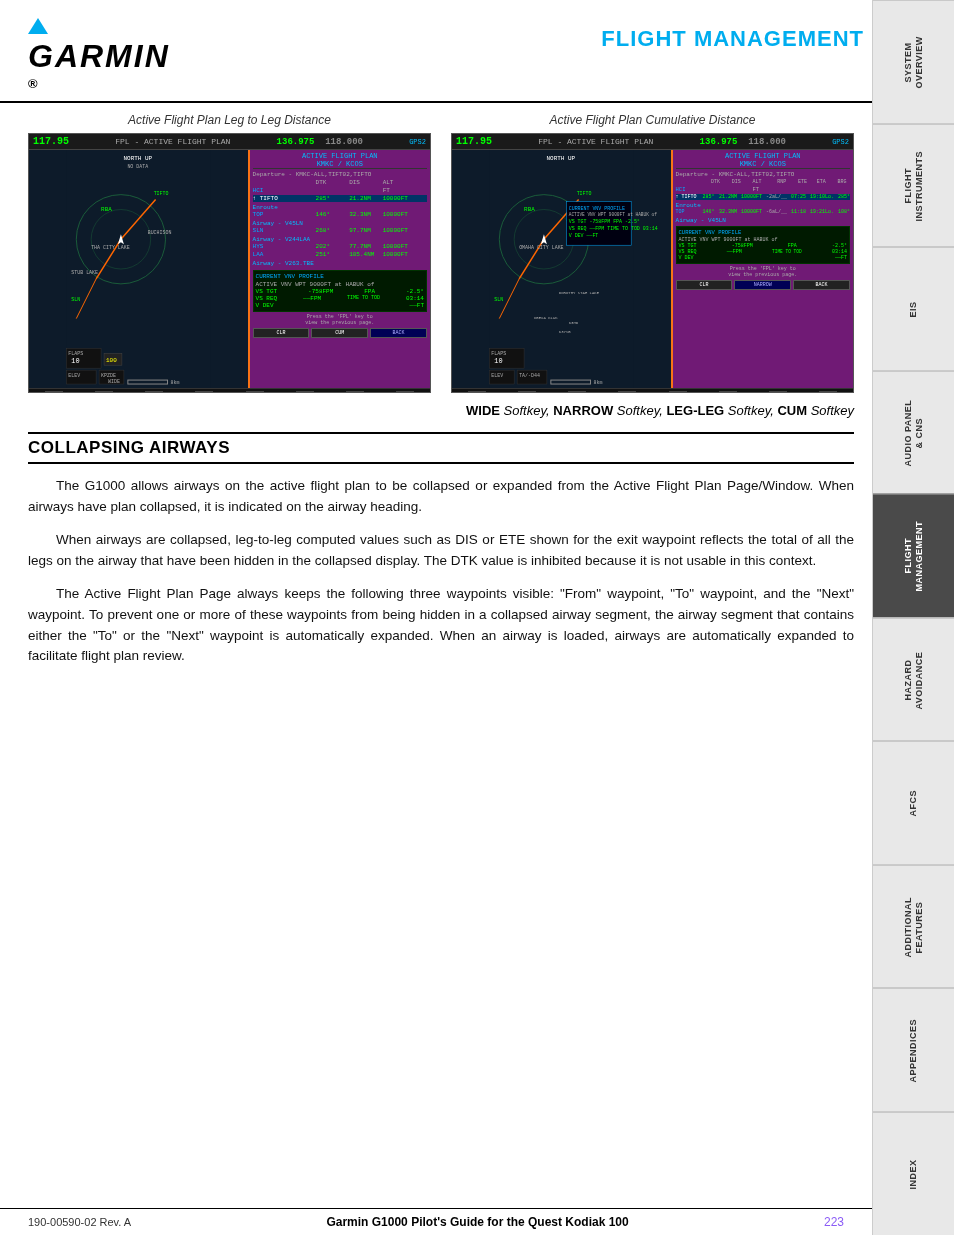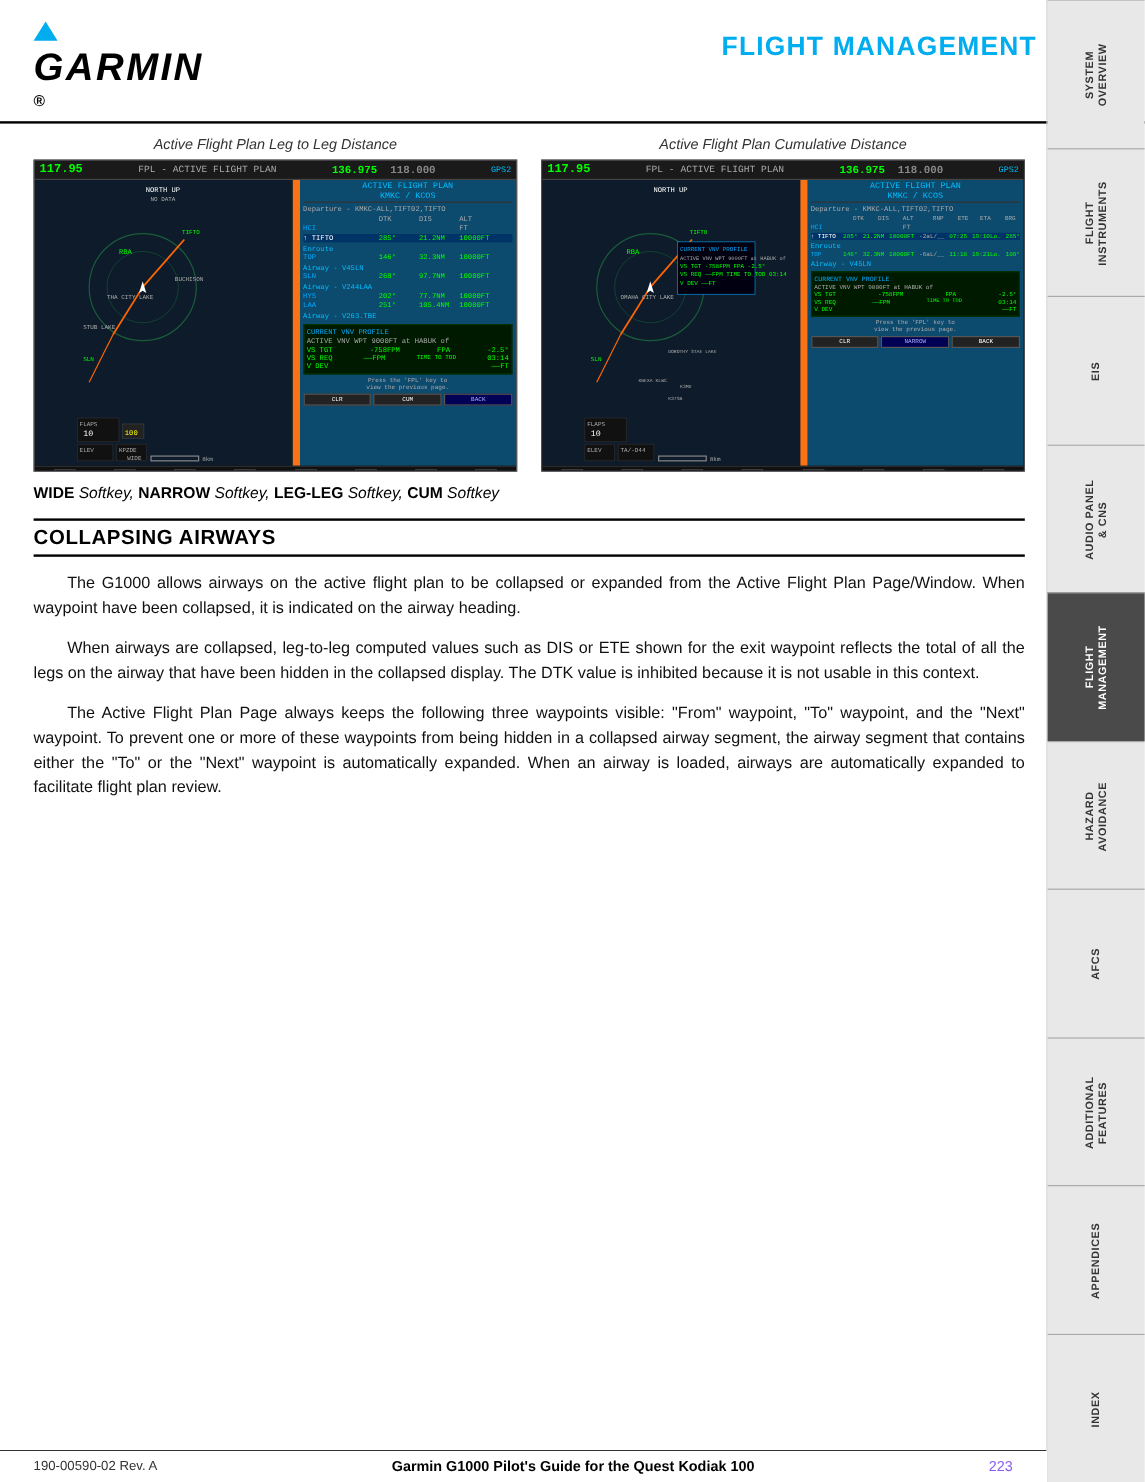--- a/index.html
+++ b/index.html
@@ -153,25 +153,25 @@
     }
     .av-body {
       display: flex;
       height: calc(100% - 20px);
     }
     .av-map {
       width: 55%;
       height: 100%;
       background: #0d1b2a;
       position: relative;
-      border-right: 6px solid #f97316;
+      border-right: 2px solid #f97316;
     }
     .av-fpl {
       width: 45%;
-      background: #0c4a6e;
+      background: #701a75;
       padding: 2px 3px;
       overflow: hidden;
     }
     .fpl-header {
       color: #00bfff;
       font-size: 7px;
       border-bottom: 1px solid #333;
       margin-bottom: 2px;
       text-align: center;
     }
@@ -250,21 +250,21 @@
       font-size: 6px;
       background: #222;
       padding: 1px 3px;
       border: 1px solid #444;
       min-width: 18px;
       text-align: center;
     }
 
     
     .figure-caption-section {
-      text-align: left;
+      text-align: right;
       margin: 6px 0 14px 0;
     }
     .softkey-labels {
       font-size: 13px;
       font-weight: 400;
       margin-bottom: 3px;
     }
     .softkey-bold {
       font-weight: 900;
     }
@@ -668,21 +668,21 @@
   </div>
 
   <div class="figure-caption-section">
     <div class="softkey-labels">
       <span class="softkey-bold">WIDE</span><span class="softkey-italic"> Softkey, </span><span class="softkey-bold">NARROW</span><span class="softkey-italic"> Softkey, </span><span class="softkey-bold">LEG-LEG</span><span class="softkey-italic"> Softkey, </span><span class="softkey-bold">CUM</span><span class="softkey-italic"> Softkey</span>
     </div>
   </div>
 
   <div class="section-title">COLLAPSING AIRWAYS</div>
 
-  <p class="body-text">The G1000 allows airways on the active flight plan to be collapsed or expanded from the Active Flight Plan Page/Window.  When waypoint have been collapsed, it is indicated on the airway heading.</p>
+  <p class="body-text">The G1000 allows airways on the active flight plan to be collapsed or expanded from the Active Flight Plan Page/Window.  When airways have plan collapsed, it is indicated on the airway heading.</p>
   <p class="body-text">When airways are collapsed, leg-to-leg computed values such as DIS or ETE shown for the exit waypoint reflects the total of all the legs on the airway that have been hidden in the collapsed display.  The DTK value is inhibited because it is not usable in this context.</p>
   <p class="body-text">The Active Flight Plan Page always keeps the following three waypoints visible:  "From" waypoint,  "To" waypoint, and the "Next" waypoint.  To prevent one or more of these waypoints from being hidden in a collapsed airway segment, the airway segment that contains either the "To" or the "Next" waypoint is automatically expanded.  When an airway is loaded, airways are automatically expanded to facilitate flight plan review.</p>
 
 </div>
 
 <div class="footer" style="position:fixed; bottom:0; left:0; right:82px; background:#fff; border-top:1px solid #000; display:flex; align-items:center; justify-content:space-between; padding:6px 28px; z-index:10;">
   <span class="footer-left">190-00590-02  Rev. A</span>
   <span class="footer-center">Garmin G1000 Pilot's Guide for the Quest Kodiak 100</span>
   <span class="footer-right">223</span>
 </div>

